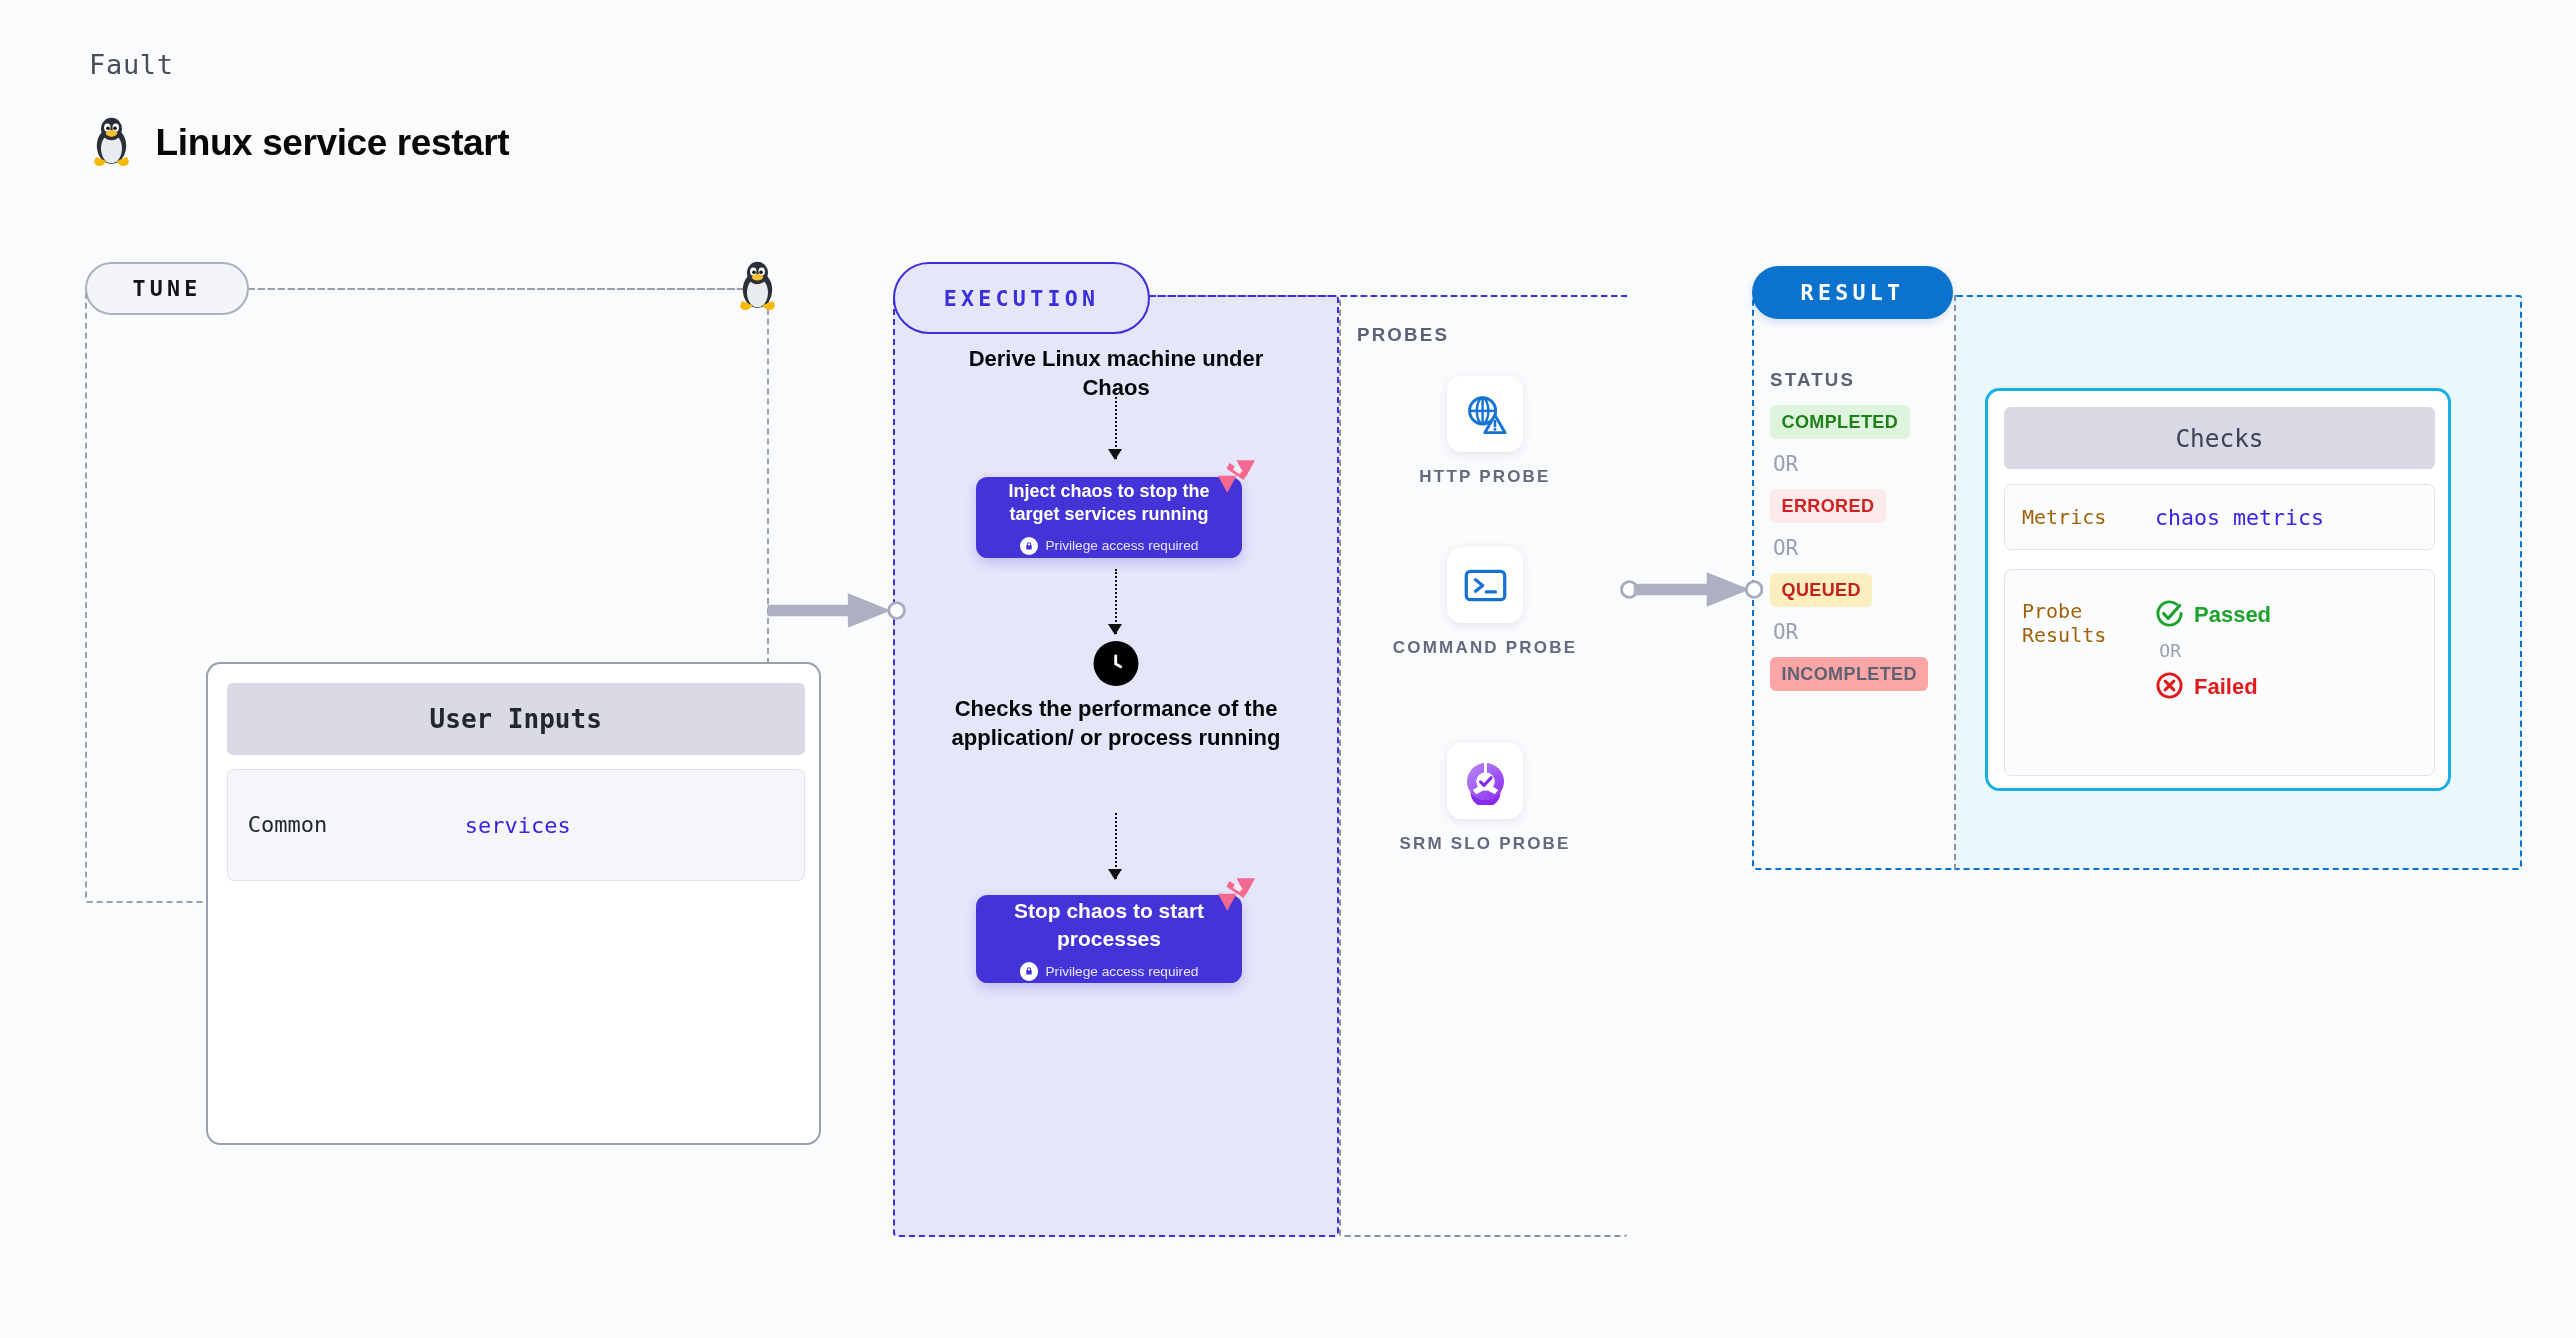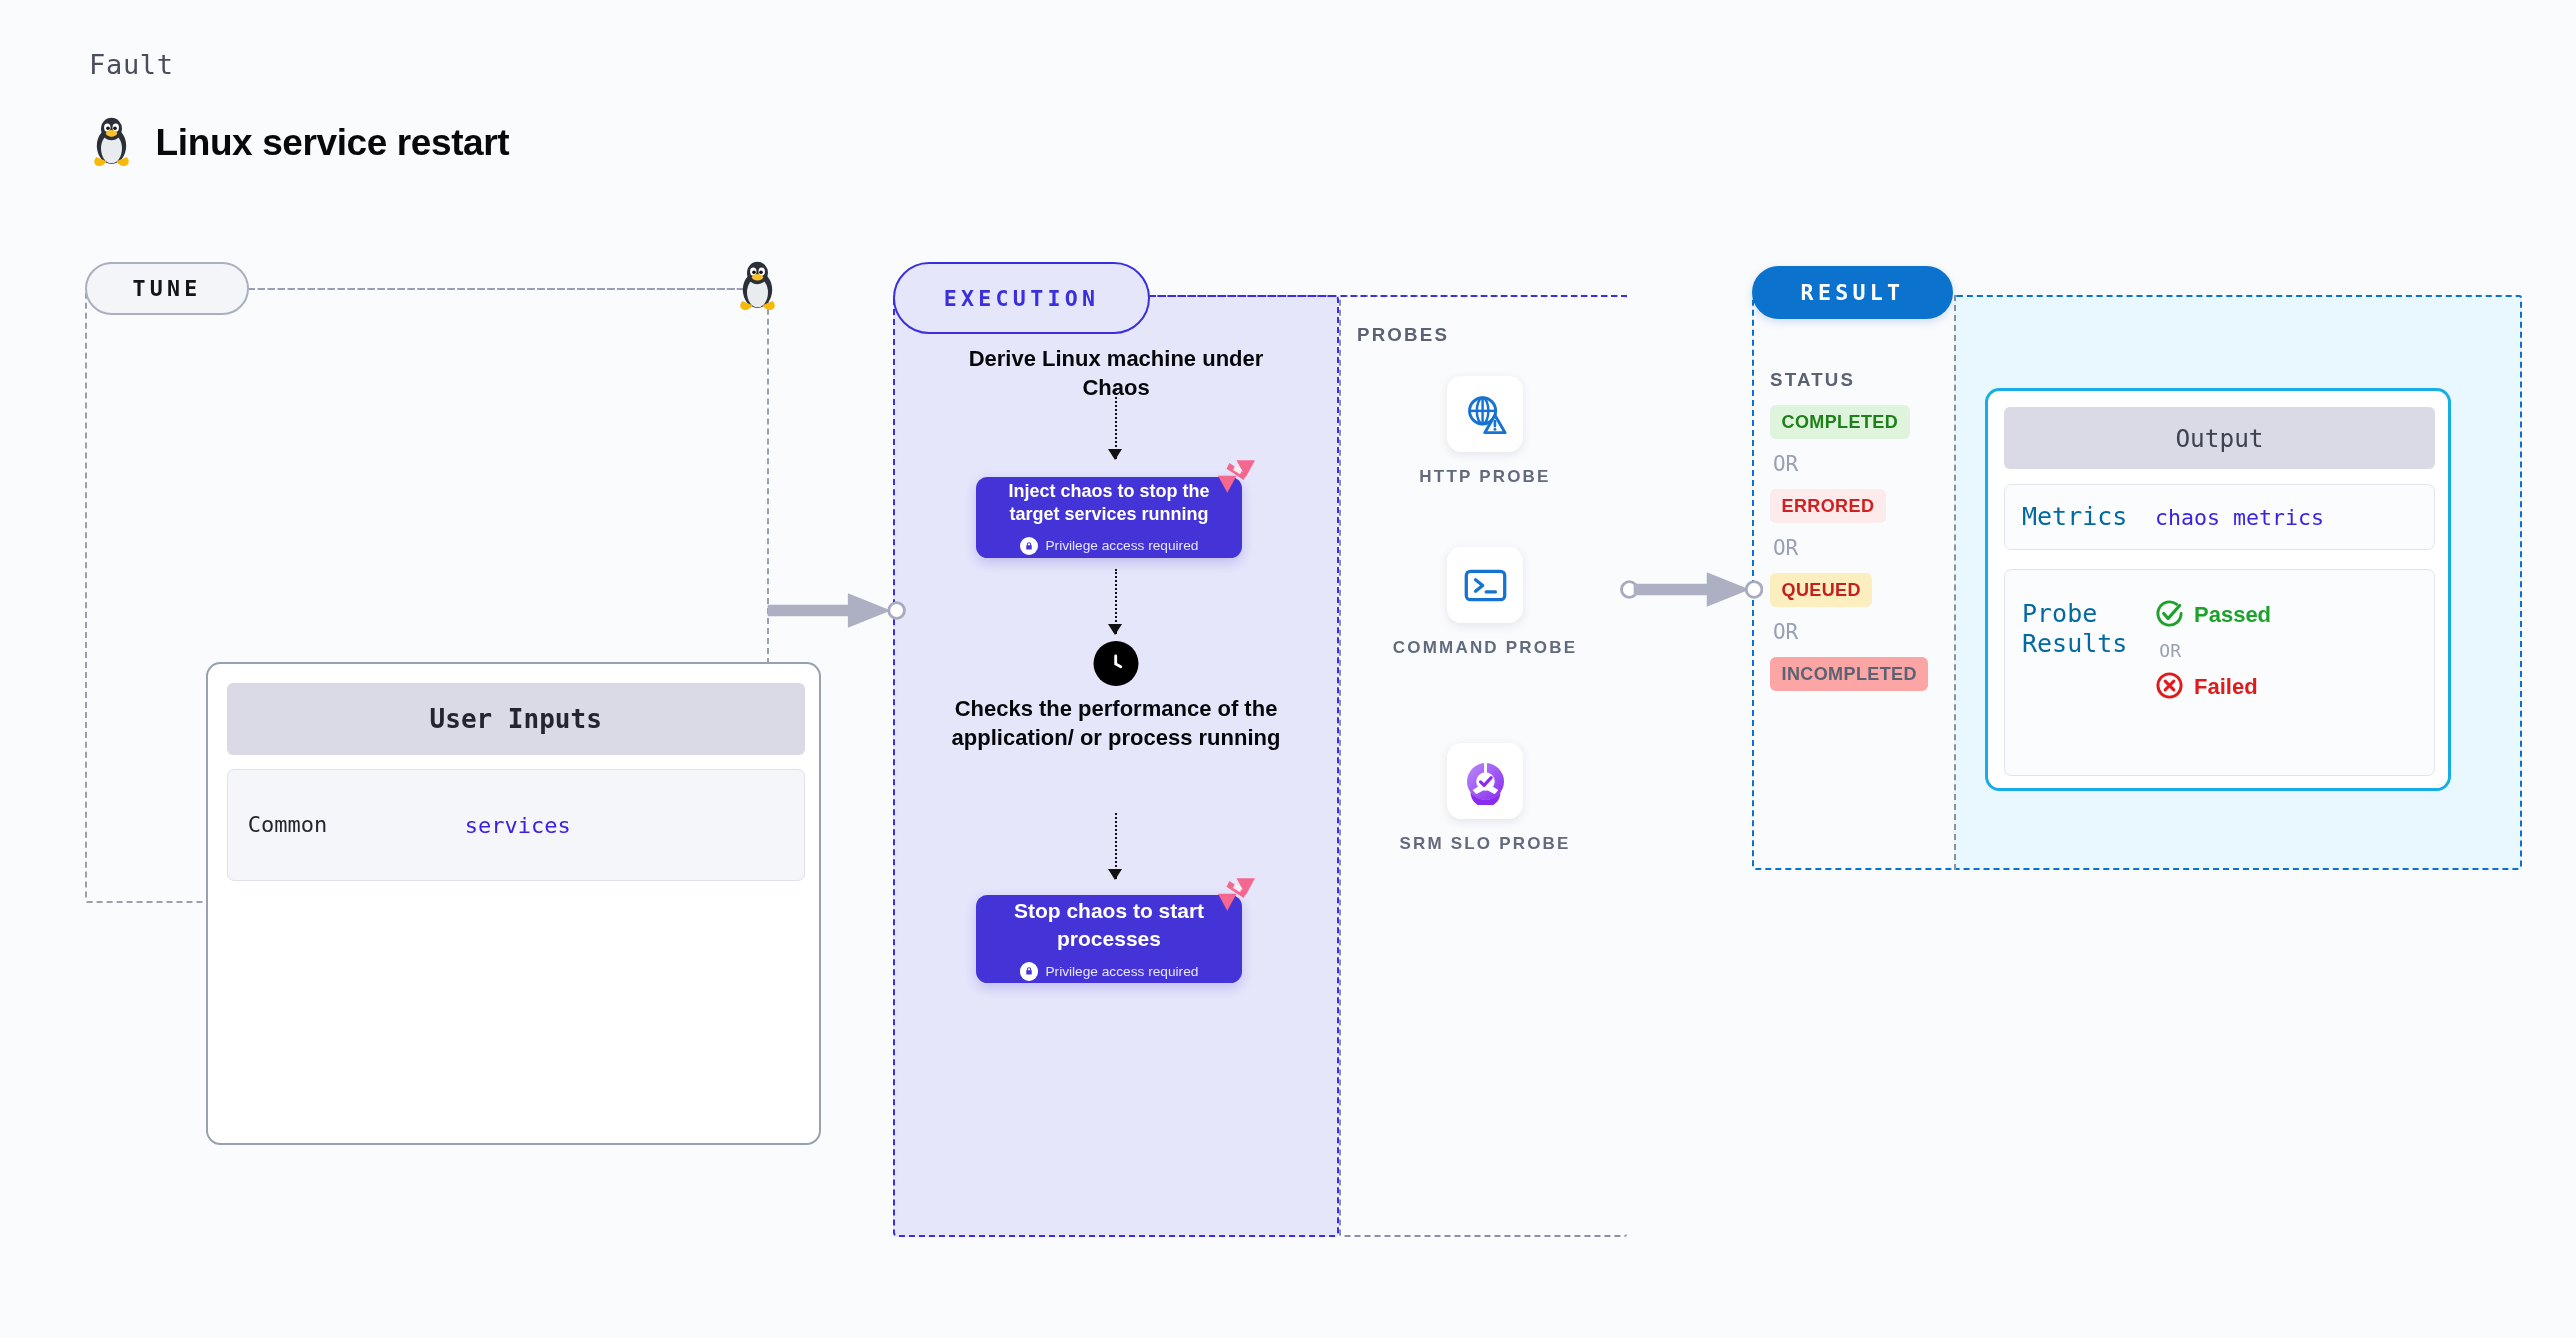--- a/index.html
+++ b/index.html
@@ -198,21 +198,21 @@
   .out-group{
     position:absolute; left:16px; width:431px;
     background:#fbfcfe; border:1.4px solid #e2e4ec; border-radius:7.2px;
     display:flex; align-items:flex-start;
   }
   #out-metrics{ top:93px; height:66px; align-items:center; }
   #out-probe{ top:178px; height:207px; padding-top:29px; }
   .out-label{
     width:150px; padding-left:17px;
     font-family:"DejaVu Sans Mono","Liberation Mono",monospace;
-    font-size:25px; color:#0369a1; line-height:1.2;
+    font-size:20px; color:#a16207; line-height:1.2;
   }
   .out-value-mono{
     font-family:"DejaVu Sans Mono","Liberation Mono",monospace;
     font-size:21.6px; color:#3b22e0;
   }
   .pr-row{ display:flex; align-items:center; gap:10px; }
   .pr-text{ font-size:22px; font-weight:bold; }
   .pr-or{
     margin:10px 0 10px 4.3px; font-size:18px; color:#9aa0b4;
     font-family:"DejaVu Sans Mono","Liberation Mono",monospace;
@@ -406,21 +406,21 @@
     <span class="or-text">OR</span>
     <span class="status-badge" style="background:#fdeec0;color:#c32020;">QUEUED</span>
     <span class="or-text">OR</span>
     <span class="status-badge" style="background:#fca5a5;color:#5c6173;">INCOMPLETED</span>
   </div>
 </div>
 <div id="result-inner-dash"></div>
 
 <div id="output-panel"></div>
 <div id="output-card">
-  <div id="output-header">Output</div>
+  <div id="output-header">Checks</div>
 
   <div class="out-group" id="out-metrics">
     <div class="out-label">Metrics</div>
     <div class="out-value-mono">chaos metrics</div>
   </div>
 
   <div class="out-group" id="out-probe">
     <div class="out-label">Probe Results</div>
     <div>
       <div class="pr-row">

